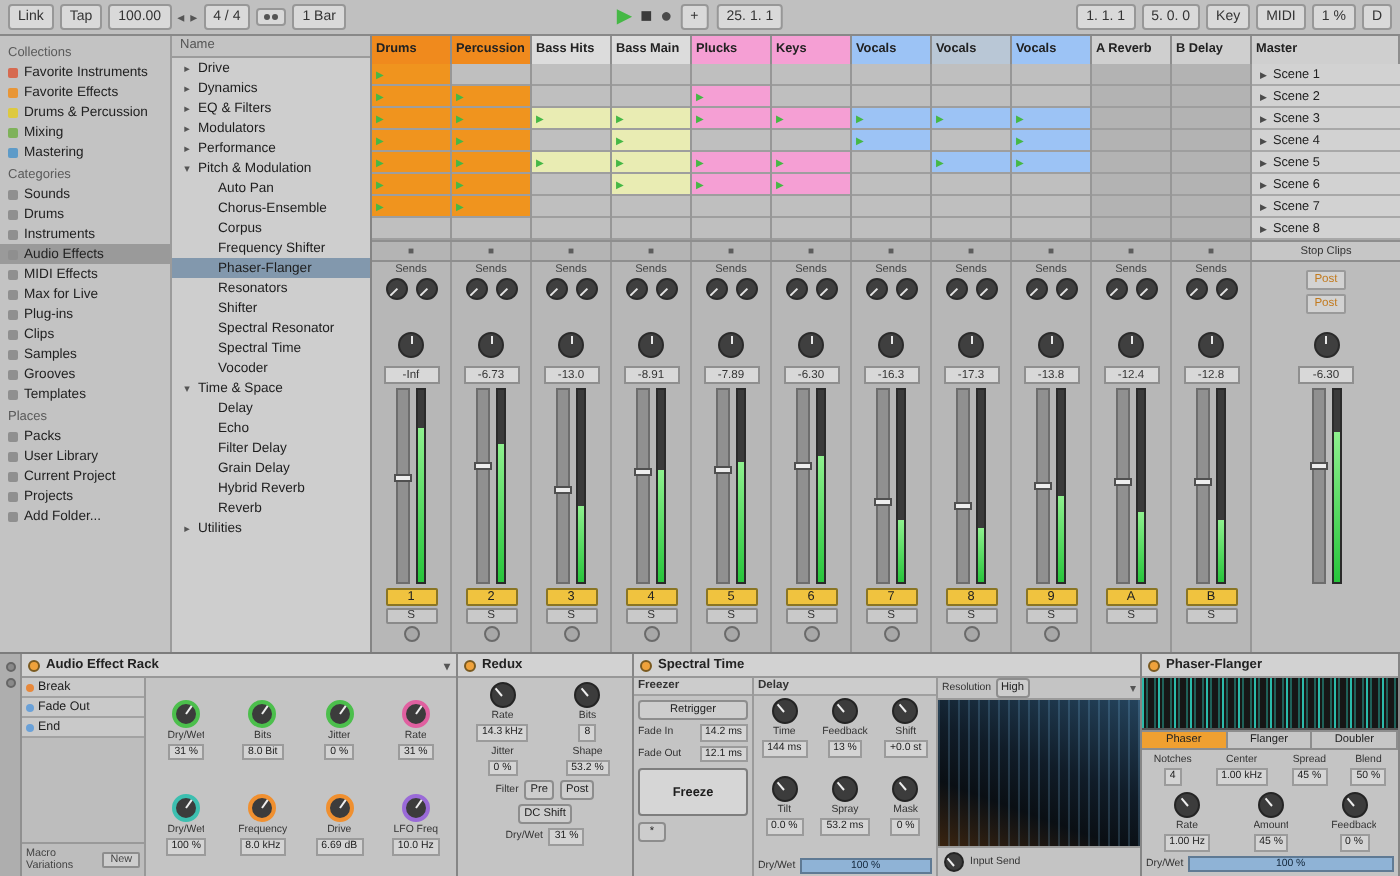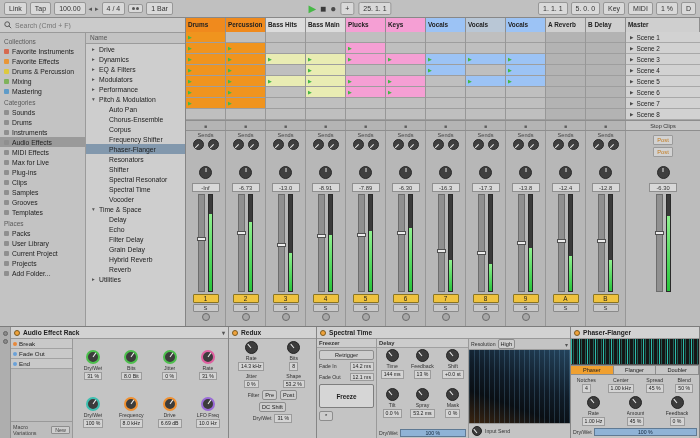--- a/index.html
+++ b/index.html
@@ -167,27 +167,20 @@
       <span class="tbox">1. 1. 1</span>
       <span class="tbox">5. 0. 0</span>
       <span class="tbox tbtn">Key</span>
       <span class="tbox tbtn">MIDI</span>
       <span class="tbox">1 %</span>
       <span class="tbox">D</span>
     </span>
   </header>
 
   <aside class="browser">
-    <div class="search-row">
-      <svg width="8" height="8" viewBox="0 0 10 10">
-          <circle cx="4" cy="4" r="3" fill="none" stroke="#555" stroke-width="1.2"></circle>
-          <line x1="6.2" y1="6.2" x2="9" y2="9" stroke="#555" stroke-width="1.2"></line>
-        </svg>
-      <input class="search-input" placeholder="Search (Cmd + F)" style="">
-    </div>
     <div class="browser-body">
       <nav class="side">
         <div class="side-label">Collections</div>
         <div>
 
             <div class="side-item">
               <span class="dot" style="background: rgb(214, 106, 80);"></span>
               <span>Favorite Instruments</span>
             </div>
 

